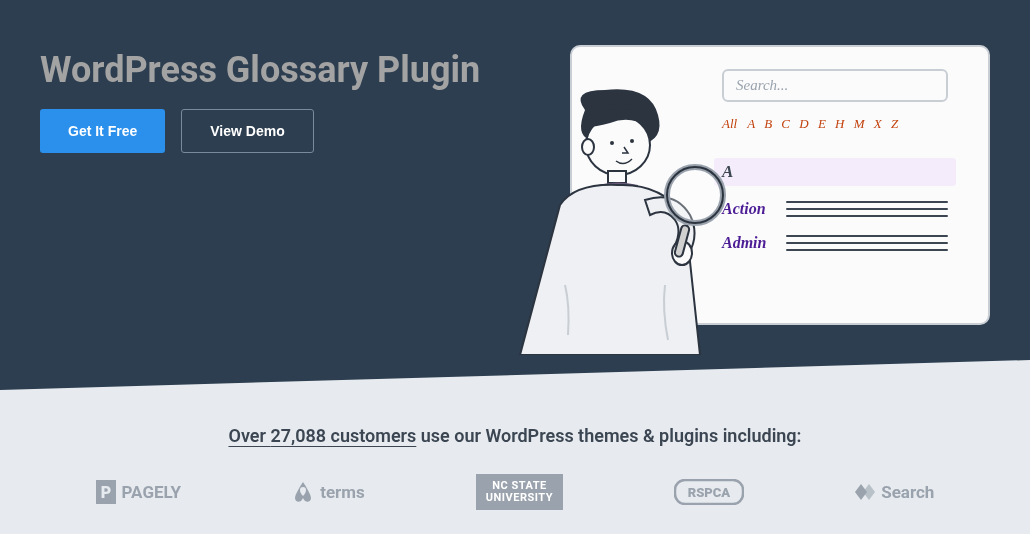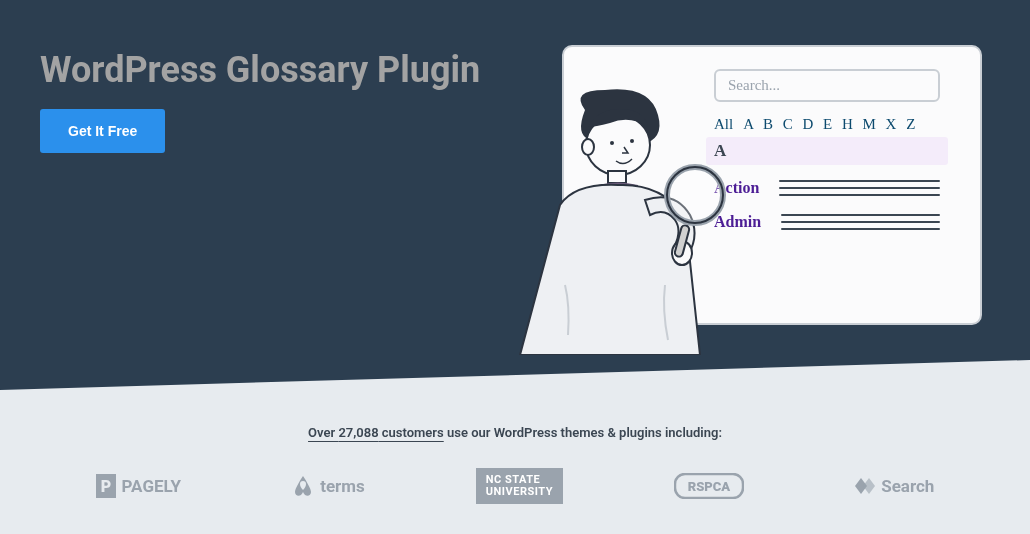--- a/index.html
+++ b/index.html
@@ -6,48 +6,49 @@
   body { font-family: -apple-system, BlinkMacSystemFont, "Segoe UI", Roboto, sans-serif; width: 1030px; height: 534px; overflow: hidden; }
   .hero { background: #2c3e50; position: relative; height: 390px; padding: 50px 0 0 40px; }
   .hero-left { width: 470px; }
   .hero-title { color: #a3a3a3; font-size: 36px; font-weight: 700; line-height: 1.15; margin-bottom: 18px; }
   .hero-sub { color: #d0d6dd; font-size: 17px; line-height: 1.5; margin-bottom: 30px; }
   .hero-cta { display: flex; gap: 16px; }
   .btn { display: inline-flex; align-items: center; justify-content: center; height: 44px; padding: 0 28px; font-size: 14px; font-weight: 600; border-radius: 3px; cursor: pointer; border: none; }
   .btn-primary { background: #2b90ec; color: #fff; }
   .btn-outline { background: transparent; color: #fff; border: 1px solid #7a8a9a; }
   .illus { position: absolute; right: 40px; top: 45px; width: 460px; height: 300px; }
-  .card { position: absolute; right: 8px; top: 0; width: 420px; height: 280px; background: #fbfbfc; border: 2px solid #c9ced4; border-radius: 10px; padding: 22px 40px 0 150px; font-family: "Comic Sans MS", cursive; color: #3b4652; }
+  .card { position: absolute; right: 0; top: 0; width: 420px; height: 280px; background: #fbfbfc; border: 2px solid #c9ced4; border-radius: 10px; padding: 22px 40px 0 150px; font-family: "Comic Sans MS", cursive; color: #3b4652; font-style: italic; }
   .search-box { border: 2px solid #c9ced4; border-radius: 6px; padding: 6px 12px; font-size: 15px; color: #9aa3ad; margin-bottom: 14px; }
-  .letters { font-size: 15px; letter-spacing: 3px; color: #0c4a6e; margin-bottom: 4px; }
+  .letters { font-size: 13px; letter-spacing: 3px; color: #c2410c; margin-bottom: 26px; }
   .letters span:first-child { letter-spacing: 0; margin-right: 10px; }
   .sel { background: #f4ecfa; padding: 4px 8px; border-radius: 3px; margin: 0 -8px 10px; font-size: 17px; font-weight: 600; }
   .entry { display: flex; align-items: center; justify-content: space-between; margin-bottom: 8px; }
   .entry-label { font-size: 16px; font-weight: 600; color: #4c1d95; }
   .entry-lines { flex: 1; margin-left: 20px; }
   .entry-lines div { height: 2px; background: #3b4652; margin: 5px 0; border-radius: 1px; }
   
   .person { position: absolute; left: -40px; top: 40px; width: 260px; height: 270px; }
   .social { background: #e7ebef; height: 144px; position: relative; padding-top: 35px; text-align: center; }
   .slope { position: absolute; top: -30px; left: 0; width: 100%; height: 30px; background: #e7ebef; clip-path: polygon(0 100%, 100% 0, 100% 100%); }
-  .social-text { color: #3b4652; font-size: 13px; font-weight: 600; }
+  .social-text { color: #3b4652; font-size: 18px; font-weight: 600; }
   .social-text .u { text-decoration: underline; text-underline-offset: 4px; }
   .logos { display: flex; justify-content: space-around; align-items: center; margin-top: 28px; padding: 0 40px; }
   .logo { color: #9aa3ad; font-weight: 700; display: flex; align-items: center; gap: 6px; font-size: 17px; }
   .logo svg { fill: #9aa3ad; }
-  .ncstate { background: #9aa3ad; color: #fff; padding: 6px 10px; font-size: 11px; line-height: 1.1; font-weight: 700; text-align: left; letter-spacing: 0.5px; }
+  .ncstate { background: #9aa3ad; color: #fff; padding: 6px 10px; font-size: 11px; line-height: 1.1; font-weight: 700; text-align: center; letter-spacing: 0.5px; }
 </style>
 </head>
 <body>
 
 <div class="hero">
   <div class="hero-left">
     <h1 class="hero-title">WordPress Glossary Plugin</h1>
     <div class="hero-cta">
       <button class="btn btn-primary">Get It Free</button>
+      <button class="btn btn-outline">View Demo</button>
     </div>
   </div>
 
   <div class="illus">
     <div class="card">
       <div class="search-box">Search...</div>
       <div class="letters">
         <span>All</span><span>A B C D E H M X Z</span>
       </div>
       <div class="sel">A</div>

